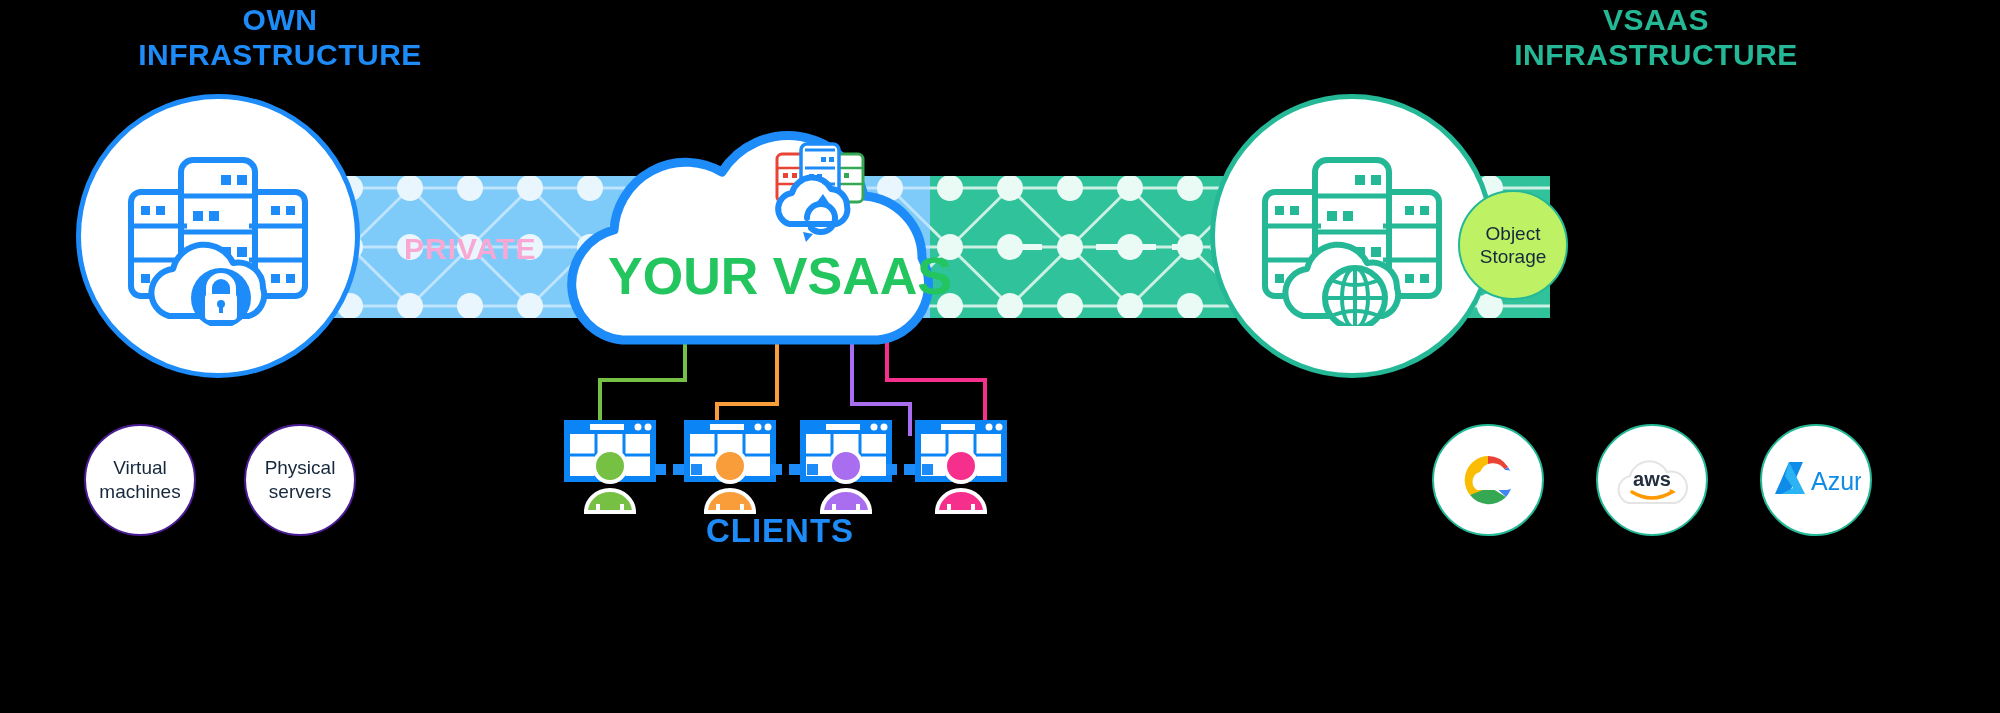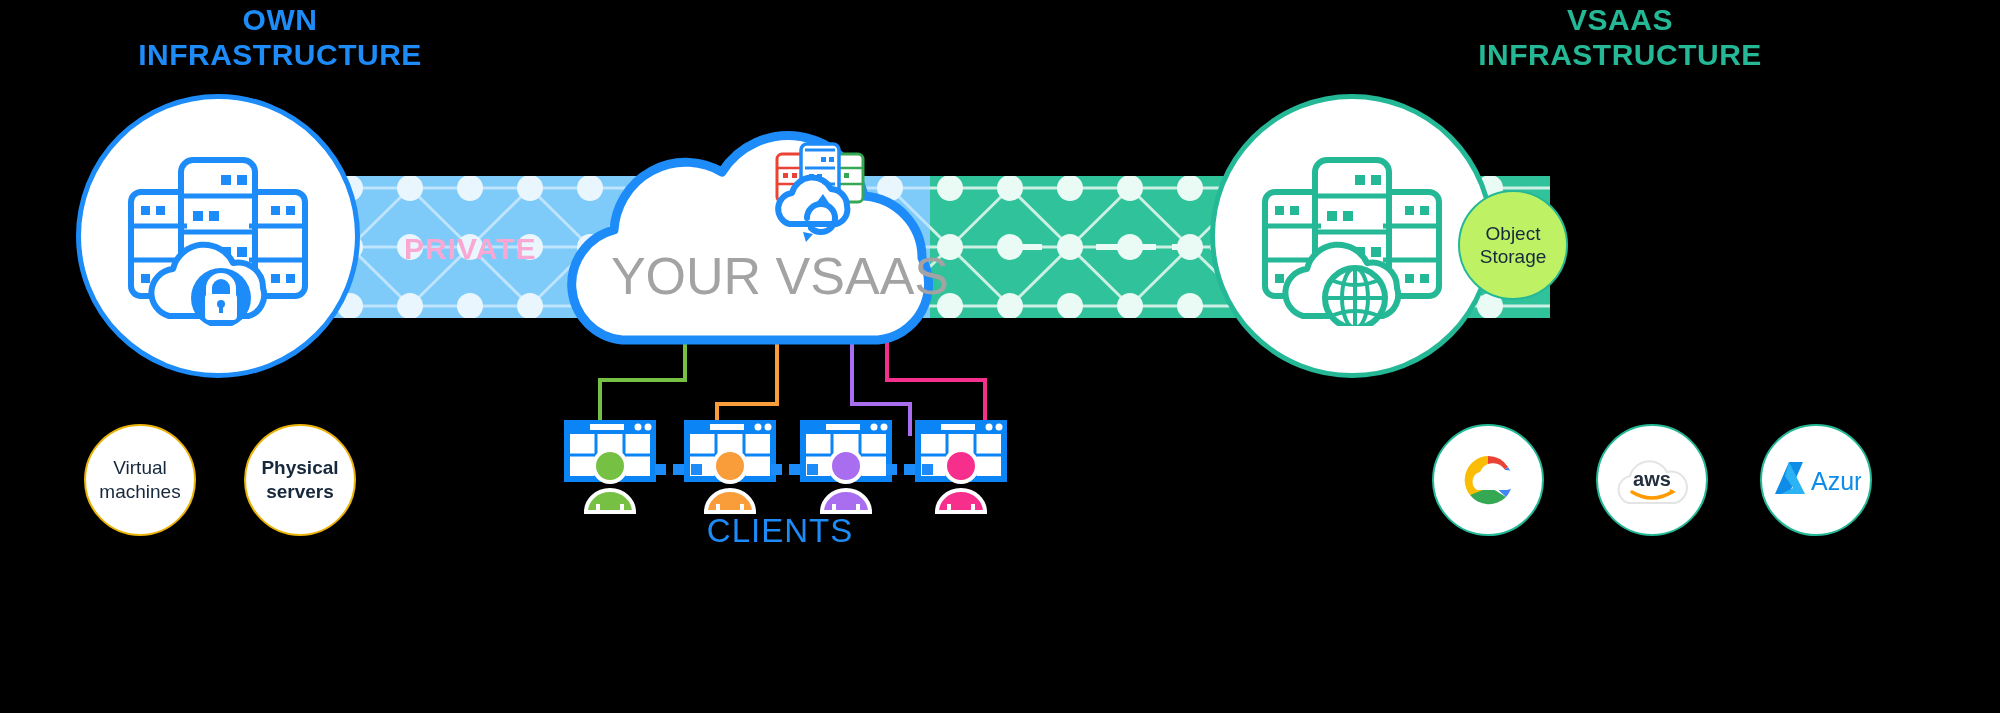--- a/index.html
+++ b/index.html
@@ -9,20 +9,21 @@
   }
   body {
     font-family: "Liberation Sans", sans-serif;
   }
   #stage {
     position: relative;
     width: 1920px;
     height: 713px;
     background: #000000;
     overflow: hidden;
+    padding-left: 36px;
   }
 
   
   .section-title {
     position: absolute;
     text-align: center;
     font-weight: bold;
     font-size: 30px;
     line-height: 1.17;
     letter-spacing: 0.5px;
@@ -98,24 +99,24 @@
     display: flex;
     align-items: center;
     justify-content: center;
     text-align: center;
     font-size: 19px;
     line-height: 1.25;
     color: #16283c;
     white-space: pre-line;
     z-index: 5;
   }
-  .small-circle.blue  { border: 2px solid #eab308; }
+  .small-circle.blue  { border: 2px solid #4c1d95; }
 
   #circle-vm       { left: 84px;  top: 424px; width: 112px; height: 112px; }
-  #circle-physical { left: 244px; top: 424px; width: 112px; height: 112px; font-weight: bold; }
+  #circle-physical { left: 244px; top: 424px; width: 112px; height: 112px; }
 
   .logo-circle {
     position: absolute;
     border-radius: 50%;
     background: #ffffff;
     border: 2px solid #25b896;
     box-sizing: border-box;
     display: flex;
     align-items: center;
     justify-content: center;
@@ -131,22 +132,22 @@
     left: 560px; top: 108px;
     width: 440px; height: 240px;
     z-index: 8;
   }
   #cloud-vsaas-label {
     position: absolute;
     left: 560px; top: 246px;
     width: 440px;
     text-align: center;
     font-size: 52px;
-    font-weight: normal;
-    color: #a3a3a3;
+    font-weight: bold;
+    color: #22c55e;
     letter-spacing: 0px;
     z-index: 9;
     pointer-events: none;
   }
   #cloud-vsaas-icon {
     position: absolute;
     left: 765px; top: 138px;
     width: 110px; height: 110px;
     z-index: 9;
   }
@@ -183,21 +184,21 @@
   #dots-0 { left: 655px; }
   #dots-1 { left: 771px; }
   #dots-2 { left: 886px; }
 
   #clients-title {
     position: absolute;
     left: 560px; top: 512px;
     width: 440px;
     text-align: center;
     font-size: 33px;
-    font-weight: normal;
+    font-weight: bold;
     letter-spacing: 1px;
     color: #1d8bf8;
     z-index: 6;
   }
 </style>
 </head>
 <body>
 
 <div id="stage">
 

